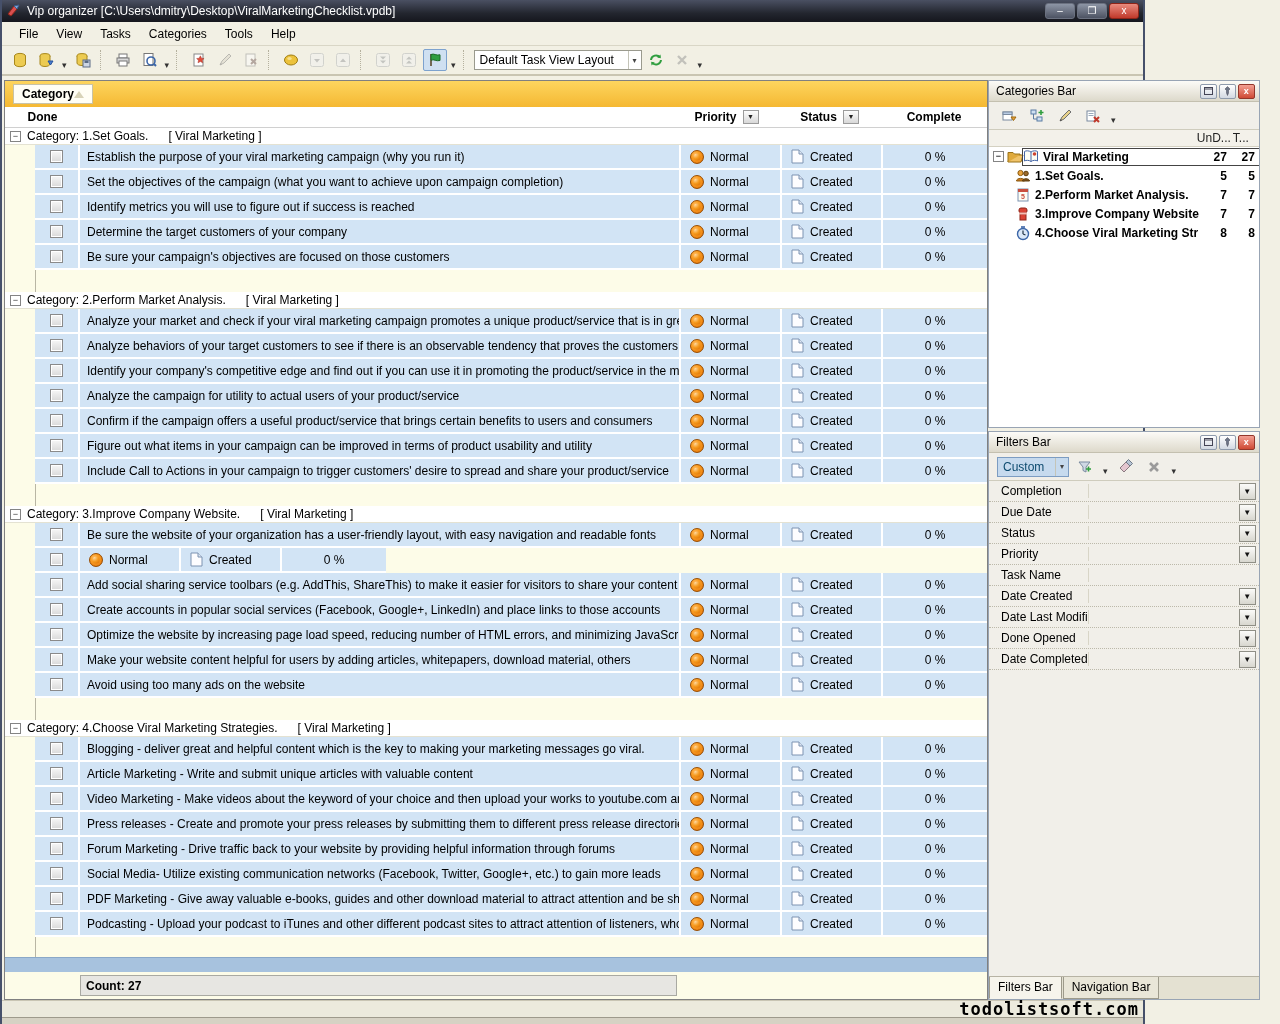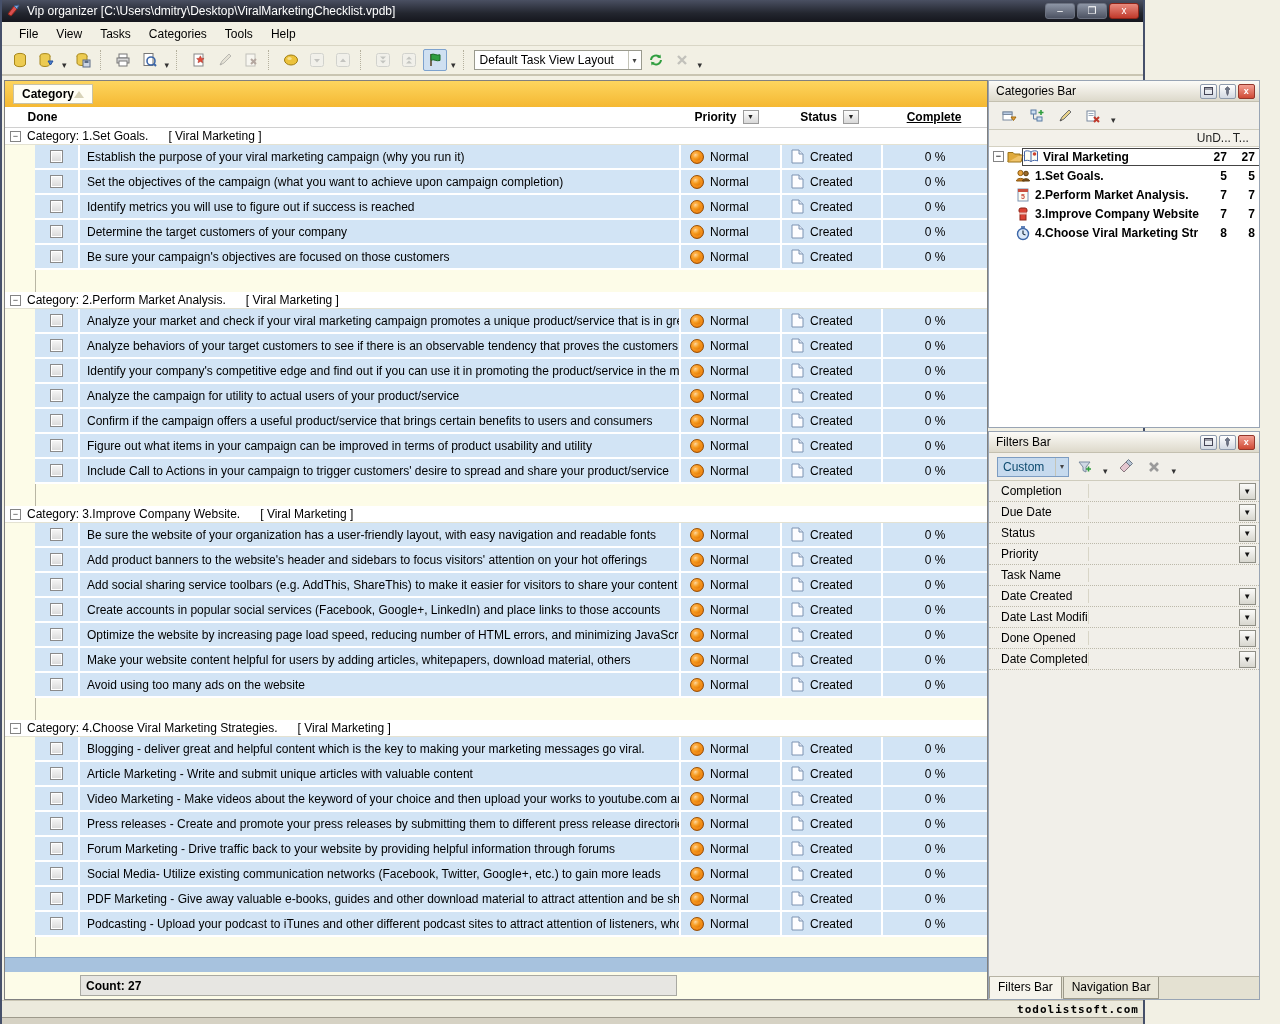--- a/index.html
+++ b/index.html
@@ -36,21 +36,21 @@
   .table-wrap { width:984px; display:flex; flex-direction:column; border:1px solid #808080; margin-left:2px; background:#fdfce8; min-height:0; }
 
   .group-band { height:26px; background:linear-gradient(#fdd55e,#f5b832); display:flex; align-items:center; padding-left:8px; flex:0 0 auto; }
   .group-chip { background:#fffef5; border:1px solid #c8c3a6; padding:2px 8px; font-weight:bold; display:flex; align-items:center; gap:0; }
   .sort-tri { width:0; height:0; border-left:5px solid transparent; border-right:5px solid transparent; border-bottom:7px solid #d8d3b8; }
 
   .cols-header { height:21px; background:#fff; border-bottom:1px solid #d0d0d0; display:flex; align-items:center; font-weight:bold; flex:0 0 auto; }
   .ch-done { width:75px; text-align:center; }
   .ch-name { flex:1; text-align:center;margin-top:36px; }
   .ch-pr, .ch-st { width:103px; display:flex; align-items:center; justify-content:center; gap:6px; position:relative; }
-  .ch-cp { width:106px; text-align:center;text-decoration:underline; }
+  .ch-cp { width:106px; text-align:center; }
   .hdr-drop { width:16px; height:14px; border:1px solid #9b9b9b; background:linear-gradient(#fdfdfd,#d8d8d8); font-size:7px; line-height:12px; text-align:center; color:#222; }
 
   .task-body { flex:1 1 auto; overflow:hidden; background:#fdfce8; }
   .group-hrow { height:17px; background:#fff; display:flex; align-items:center; gap:6px; padding-left:5px; border-bottom:1px solid #e4e2d2; }
   .expander { width:11px; height:11px; border:1px solid #848484; background:#fff; font-size:9px; line-height:9px; text-align:center; color:#333; flex:0 0 auto; }
   .group-label { white-space:nowrap; }
   .group-tag { white-space:nowrap; margin-left:14px; }
 
   .task-row { height:25px; display:flex; background:#fdfce8; }
   .cell { background:#d2e4f5; border-bottom:2px solid #fff; display:flex; align-items:center; }
@@ -104,21 +104,21 @@
 
   .preset-combo { width:72px; background:#c6daee; border:1px solid #7c9cc2; color:#7b8ba2; }
   .preset-combo .combo-text { color:#0c4a6e; }
 
   .tabs-row { height:23px; display:flex; align-items:flex-start; border-top:1px solid #b7b3a4; background:#e4e1d2; flex:0 0 auto; }
   .tab { height:22px; padding:3px 8px 0 8px; border:1px solid #9d9a8b; border-top:none; margin-right:1px; background:#e9e6d8; font-size:12px; }
   .tab.active { background:#f6f4ec; border-bottom-color:#f6f4ec; }
 
   
   .statusbar { height:17px; background:#eceadd; border-top:1px solid #c9c5b4; display:flex; align-items:center; justify-content:flex-end; padding-right:4px; flex:0 0 auto; }
-  .watermark { font-family:"DejaVu Sans Mono", monospace; font-weight:bold; font-size:11px; letter-spacing:1px; }
+  .watermark { font-family:"DejaVu Sans Mono", monospace; font-weight:bold; font-size:17px; letter-spacing:1px; }
   .bottom-strip { height:7px; background:#d6d2c4; border-top:1px solid #9e9a8c; flex:0 0 auto; }
 
   .doc-ico { flex:0 0 auto; }
   svg { display:block; }
 </style>
 </head>
 <body>
 
 <div class="app">
 
@@ -577,21 +577,20 @@
               </span>
               <span>Created</span>
             </span>
             <span class="cell c-cp">0 %</span>
           </div>
           <div class="task-row">
             <span class="cell c-gutter"></span>
             <span class="cell c-done">
               <span class="checkbox"></span>
             </span>
-            <span class="cell c-name">Add product banners to the website's header and sidebars to focus visitors' attention on your hot offerings</span>
             <span class="cell c-pr">
               <span class="pri-ball"></span>
               <span>Normal</span>
             </span>
             <span class="cell c-st">
               <span class="doc-ico">
                 <svg width="13" height="15">
                   <path d="M1 1 L8 1 L12 5 L12 14 L1 14 Z" fill="#fdfdff" stroke="#7d93b2"></path>
                   <path d="M8 1 L8 5 L12 5" fill="#dde6f2" stroke="#7d93b2"></path>
                 </svg>

